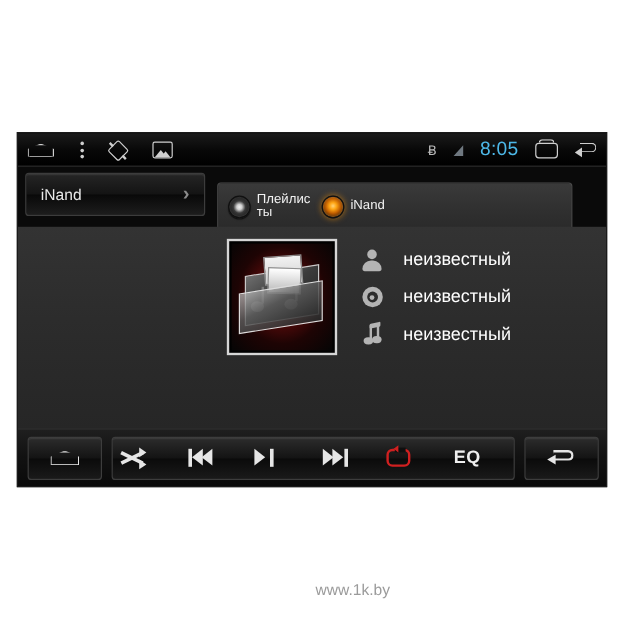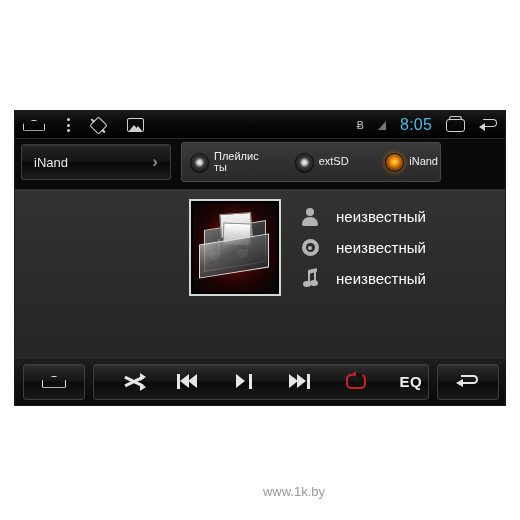--- a/index.html
+++ b/index.html
@@ -164,27 +164,27 @@
     box-shadow: inset 0 1px 0 rgba(255,255,255,.08);
   }
   .dropdown .dd-label{
     color:#e8e8e8; font-size:13px; padding-left:12px; flex:1;
   }
   .dropdown .dd-chev{
     color:#8a8a8a; font-size:17px; padding-right:12px; font-weight:bold;
   }
 
   .tabs {
-    position:absolute; left:166px; top:3px;
-    width:260px; height:40px;
+    position:absolute; left:166px; top:13px;
+    width:296px; height:40px;
     background: linear-gradient(180deg,#3a3a3a 0%, #313131 50%, #2a2a2a 100%);
     border:1px solid #4a4a4a;
     border-radius:3px;
     box-sizing:border-box;
-    display:flex; align-items:center;justify-content:space-between;
+    display:flex; align-items:center;
   }
   .tab {
     display:flex; align-items:center; gap:5px;
     padding: 0 2px 0 8px;
     height:100%;
   }
   .tab .led {
     width:17px; height:17px; border-radius:50%;
     background: radial-gradient(circle at 50% 50%, #f2f2f2 0%, #cfcfcf 18%, #3a3a3a 42%, #141414 75%, #000 100%);
     border:1px solid #101010;
@@ -315,21 +315,21 @@
     flex:1;
     height:36px;
     margin: 0 8px;
     background: linear-gradient(180deg,#2c2c2c 0%, #141414 48%, #0b0b0b 52%, #1a1a1a 100%);
     border:1px solid #3d3d3d;
     border-radius:3px;
     box-sizing:border-box;
     display:flex; align-items:center; justify-content:space-around;
     box-shadow: inset 0 1px 0 rgba(255,255,255,.07);
   }
-  .tbtn { width:44px; height:34px; display:flex; align-items:center; justify-content:flex-end; }
+  .tbtn { width:44px; height:34px; display:flex; align-items:center; justify-content:flex-start; }
 
   
   .shuffle { position:relative; width:20px; height:16px; }
   .shuffle .ln { position:absolute; width:20px; height:2.6px; background:#e6e6e6; top:6.7px; left:0; }
   .shuffle .ln.a { transform: rotate(26deg); }
   .shuffle .ln.b { transform: rotate(-26deg); }
   .shuffle .tip { position:absolute; width:0;height:0;
      border-top:4px solid transparent; border-bottom:4px solid transparent; border-left:6px solid #e6e6e6; }
   .shuffle .tip.t1 { right:-2px; top:-1px; }
   .shuffle .tip.t2 { right:-2px; bottom:-1px; }
@@ -445,24 +445,20 @@
         <span class="dd-chev">›</span>
       </div>
 
       <div class="tabs">
 
         <div class="tab playlists">
           <span class="led"></span>
           <span class="tlabel"><span>Плейлис</span><br><span>ты</span></span>
         </div>
 
-        <div class="tab">
-          <span class="led"></span>
-          <span class="tlabel">extSD</span>
-        </div>
 
 
         <div class="tab">
           <span class="led on"></span>
           <span class="tlabel">iNand</span>
         </div>
 
       </div>
     </div>
 

